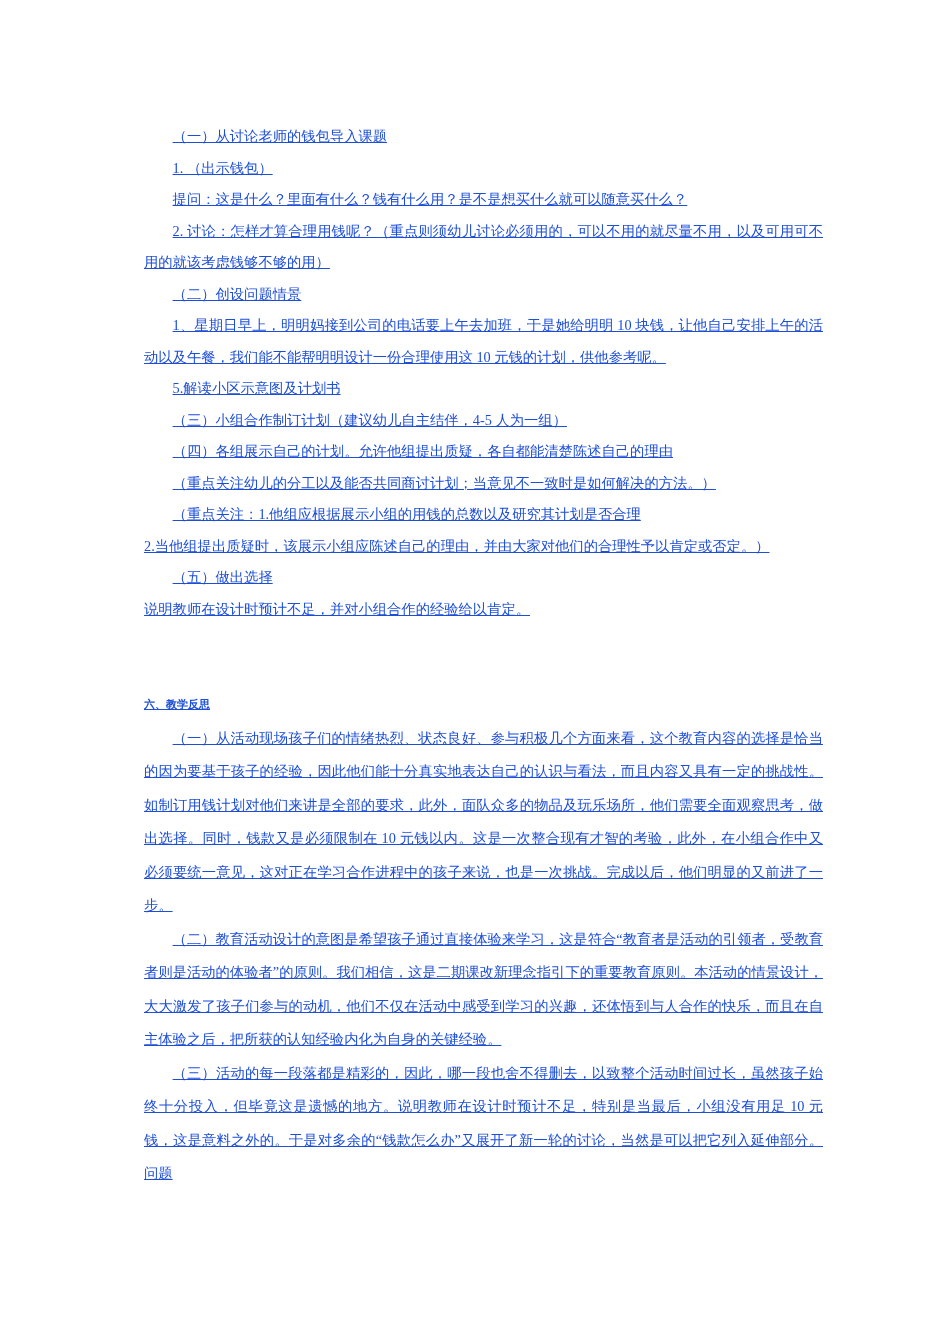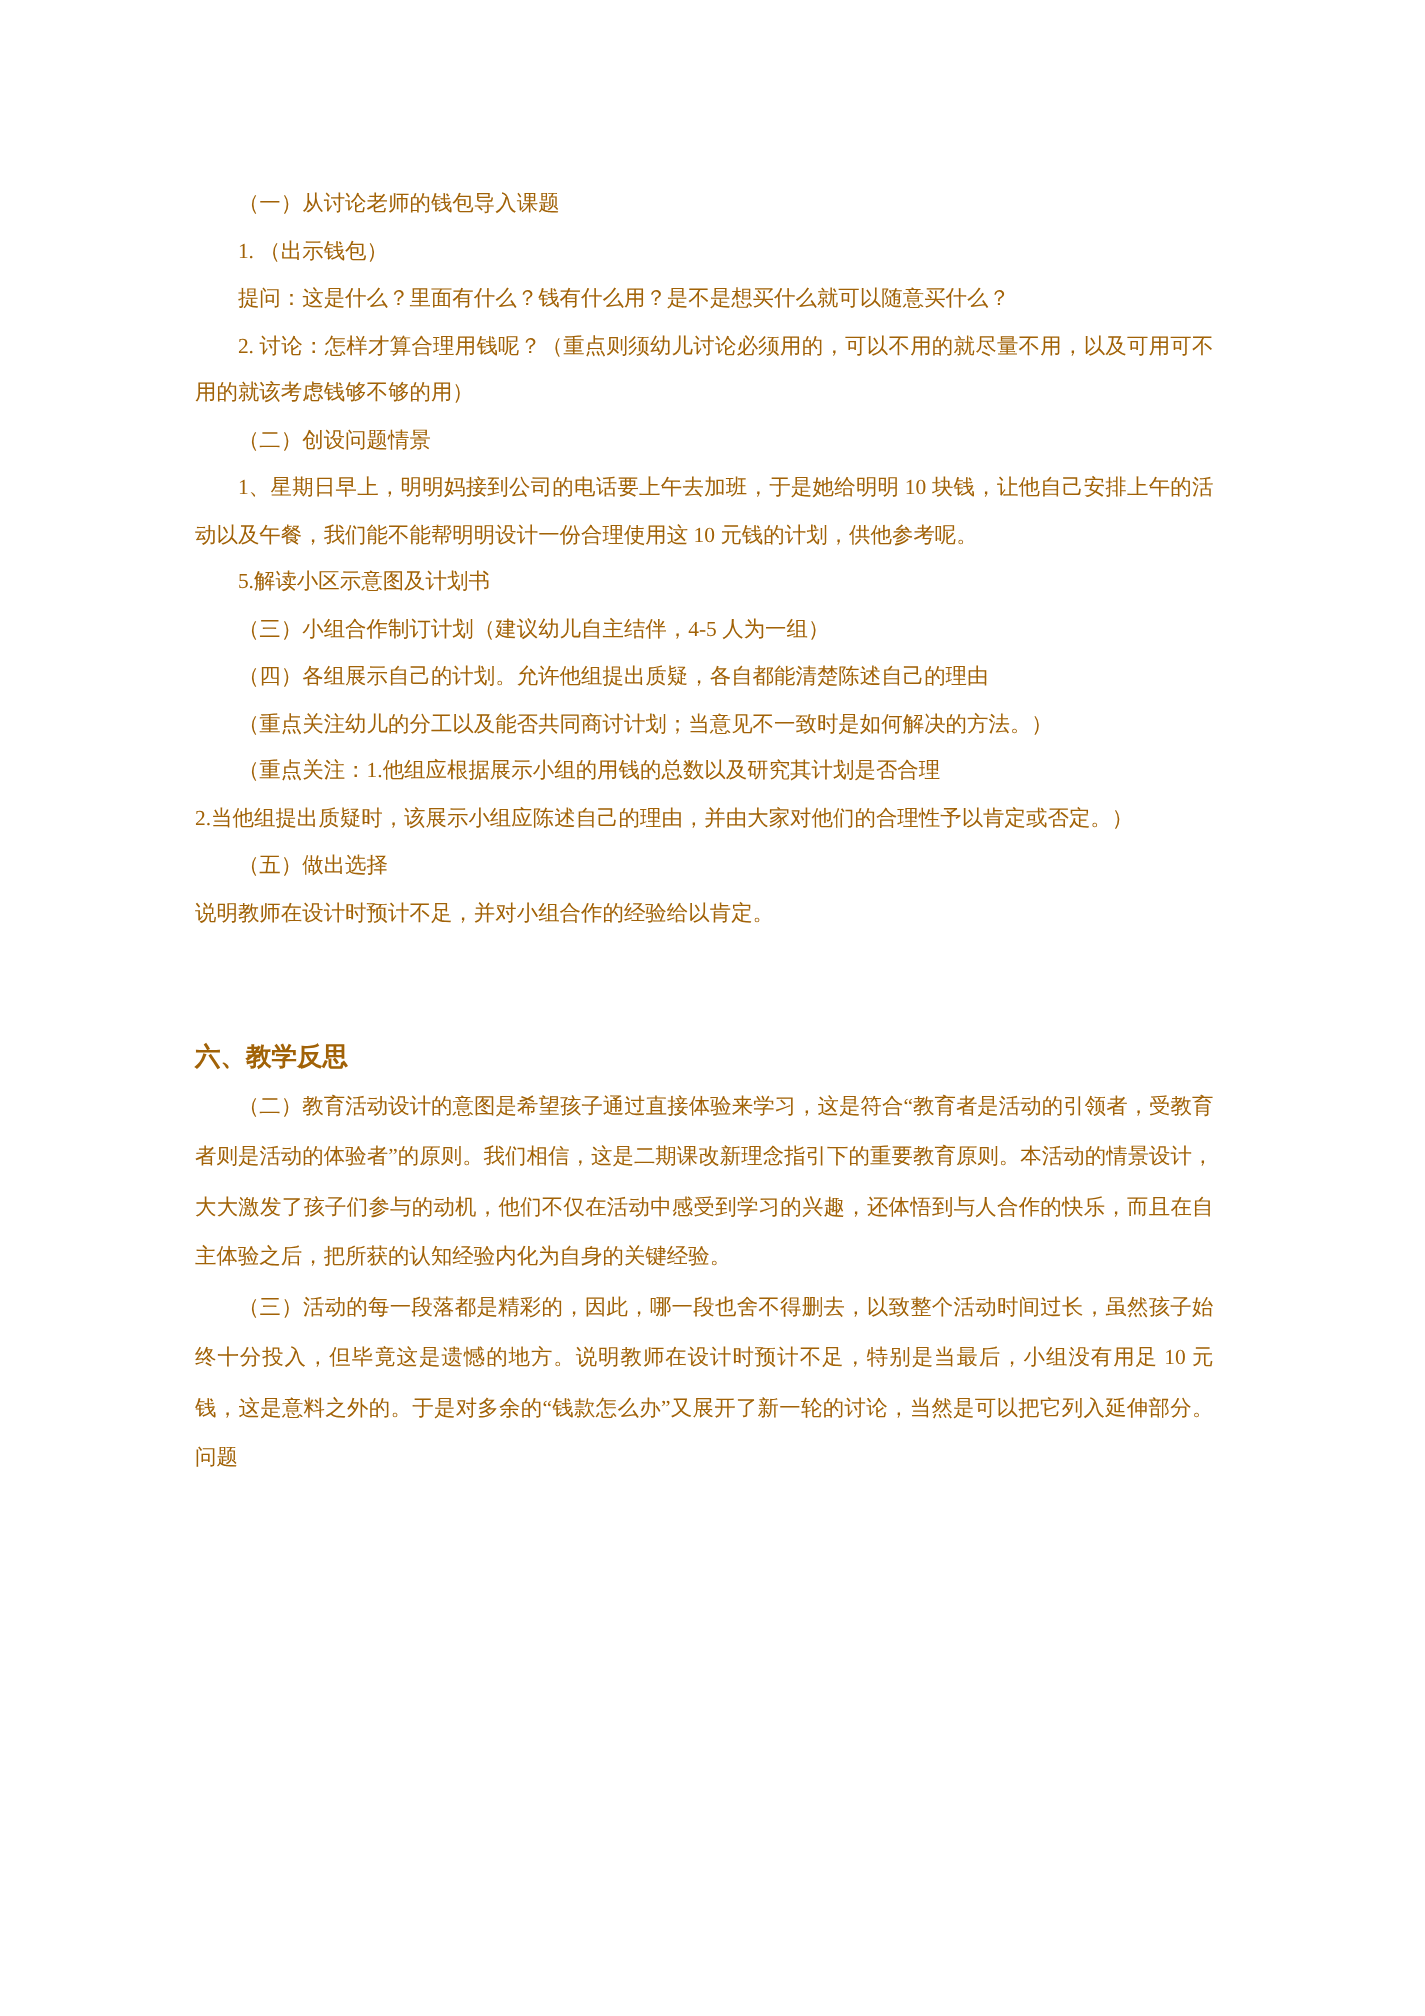--- a/index.html
+++ b/index.html
@@ -9,48 +9,49 @@
   }
   .page {
     position: relative;
     width: 950px;
     height: 1344px;
     background: #ffffff;
     overflow: hidden;
   }
   .content {
     position: absolute;
-    left: 130px;
+    left: 144px;
     top: 121px;
     width: 679px;
-    color: #a16207;
+    color: #1d4ed8;
     font-family: "Liberation Serif", "DejaVu Serif", serif;
     font-size: 14.3px;
     text-align: justify;
+    text-decoration: underline;
   }
   .sec-procedure p {
     margin: 0;
     line-height: 31.5px;
   }
   .sec-reflection p {
     margin: 0;
     line-height: 33.5px;
   }
   p.ind {
     text-indent: 2em;
   }
   p.flush {
     text-indent: 0;
   }
   .section-gap {
     height: 63px;
   }
   .reflect-heading {
     margin: 0;
-    font-size: 17px;
+    font-size: 11px;
     font-weight: bold;
     line-height: 31.5px;
     text-indent: 0;
     text-align: left;
   }
 </style>
 </head>
 <body>
 
 <div class="page">
@@ -70,18 +71,19 @@
       <p class="ind">（重点关注：1.他组应根据展示小组的用钱的总数以及研究其计划是否合理</p>
       <p class="flush">2.当他组提出质疑时，该展示小组应陈述自己的理由，并由大家对他们的合理性予以肯定或否定。）</p>
       <p class="ind">（五）做出选择</p>
       <p class="flush">说明教师在设计时预计不足，并对小组合作的经验给以肯定。</p>
     </div>
 
     <div class="section-gap"></div>
 
     <div class="sec-reflection">
       <p class="reflect-heading">六、教学反思</p>
+      <p class="ind">（一）从活动现场孩子们的情绪热烈、状态良好、参与积极几个方面来看，这个教育内容的选择是恰当的因为要基于孩子的经验，因此他们能十分真实地表达自己的认识与看法，而且内容又具有一定的挑战性。如制订用钱计划对他们来讲是全部的要求，此外，面队众多的物品及玩乐场所，他们需要全面观察思考，做出选择。同时，钱款又是必须限制在 10 元钱以内。这是一次整合现有才智的考验，此外，在小组合作中又必须要统一意见，这对正在学习合作进程中的孩子来说，也是一次挑战。完成以后，他们明显的又前进了一步。</p>
       <p class="ind">（二）教育活动设计的意图是希望孩子通过直接体验来学习，这是符合“教育者是活动的引领者，受教育者则是活动的体验者”的原则。我们相信，这是二期课改新理念指引下的重要教育原则。本活动的情景设计，大大激发了孩子们参与的动机，他们不仅在活动中感受到学习的兴趣，还体悟到与人合作的快乐，而且在自主体验之后，把所获的认知经验内化为自身的关键经验。</p>
       <p class="ind">（三）活动的每一段落都是精彩的，因此，哪一段也舍不得删去，以致整个活动时间过长，虽然孩子始终十分投入，但毕竟这是遗憾的地方。说明教师在设计时预计不足，特别是当最后，小组没有用足 10 元钱，这是意料之外的。于是对多余的“钱款怎么办”又展开了新一轮的讨论，当然是可以把它列入延伸部分。问题</p>
     </div>
 
   </div>
 </div>
 
 </body></html>

